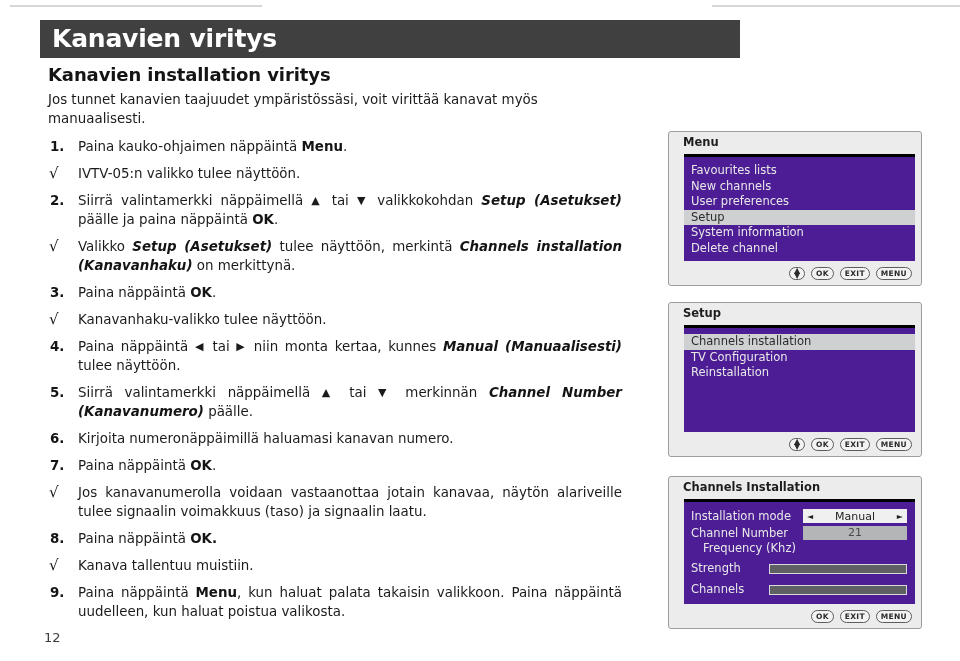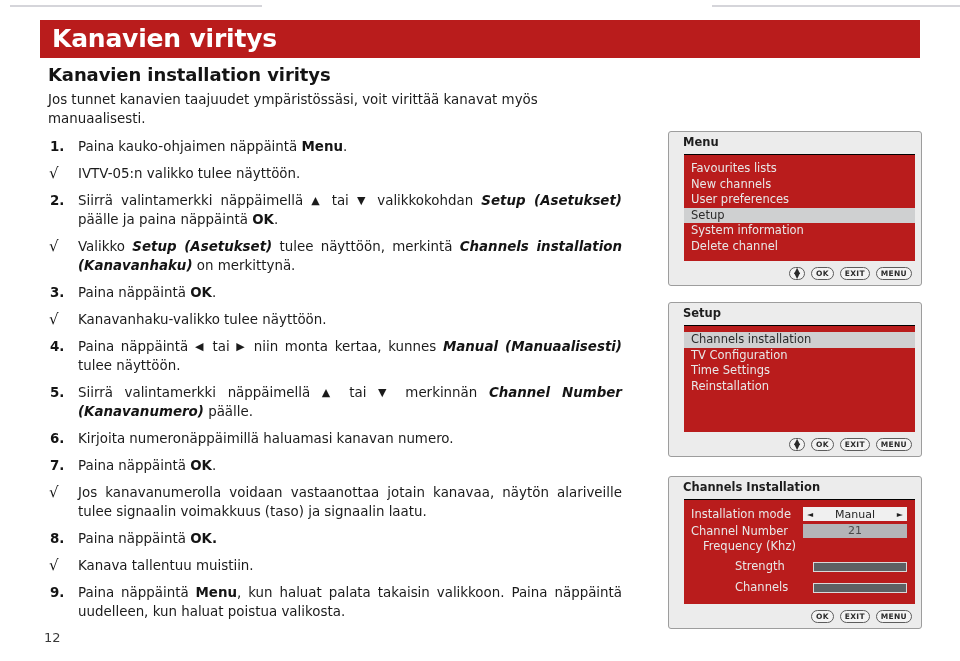--- a/index.html
+++ b/index.html
@@ -24,23 +24,23 @@
     top: 5px;
   }
   .scanline.left  { left: 10px;  width: 252px; }
   .scanline.right { left: 712px; width: 248px; }
 
   
   .title-banner {
     position: absolute;
     left: 40px;
     top: 20px;
-    width: 880px;
+    width: 700px;
     height: 38px;
-    background: #b91c1c;
+    background: #404040;
   }
   .title-banner .title-text {
     position: absolute;
     left: 12px;
     top: 50%;
     transform: translateY(-52%);
     font-size: 25px;
     font-weight: bold;
     color: #ffffff;
     letter-spacing: -0.2px;
@@ -131,22 +131,22 @@
     color: #1d1d1d;
     box-sizing: border-box;
   }
 
   .tv-screen {
     position: absolute;
     left: 15px;
     right: 6px;
     top: 22px;
     bottom: 24px;
-    background: #b91c1c;
-    border-top: 1px solid #000000;
+    background: #4c1d95;
+    border-top: 3px solid #000000;
     box-sizing: border-box;
     overflow: hidden;
   }
 
   .tv-list {
     padding: 6px 0 0 0;
     margin: 0;
     list-style: none;
   }
   .tv-list li {
@@ -210,21 +210,21 @@
     margin-bottom: 2px;
   }
   .ci-label {
     font-size: 11.5px;
     line-height: 15px;
     color: #e8e8e8;
     white-space: nowrap;
   }
   .ci-row.mode .ci-label { flex: 0 0 112px; }
   .ci-row.chan .ci-label { flex: 0 0 112px; }
-  .ci-row.bar  .ci-label { flex: 0 0 78px; margin-left: 44px; }
+  .ci-row.bar  .ci-label { flex: 0 0 78px; }
 
   .mode-box {
     flex: 1 1 auto;
     height: 14px;
     background: #f0f0f0;
     display: flex;
     align-items: center;
     justify-content: space-between;
     padding: 0 4px;
     box-sizing: border-box;
@@ -358,21 +358,20 @@
     <div class="key">MENU</div>
   </div>
 </div>
 
 <div class="tv-panel p2">
   <div class="tv-title">Setup</div>
   <div class="tv-screen">
     <ul class="tv-list" id="setup-list">
         <li class="sel">Channels installation</li>
         <li>TV Configuration</li>
-        <li>Time Settings</li>
         <li>Reinstallation</li>
       </ul>
   </div>
   <div class="tv-footer">
     <div class="key updown">
       <span>▲</span>
       <span>▼</span>
     </div>
     <div class="key">OK</div>
     <div class="key">EXIT</div>

